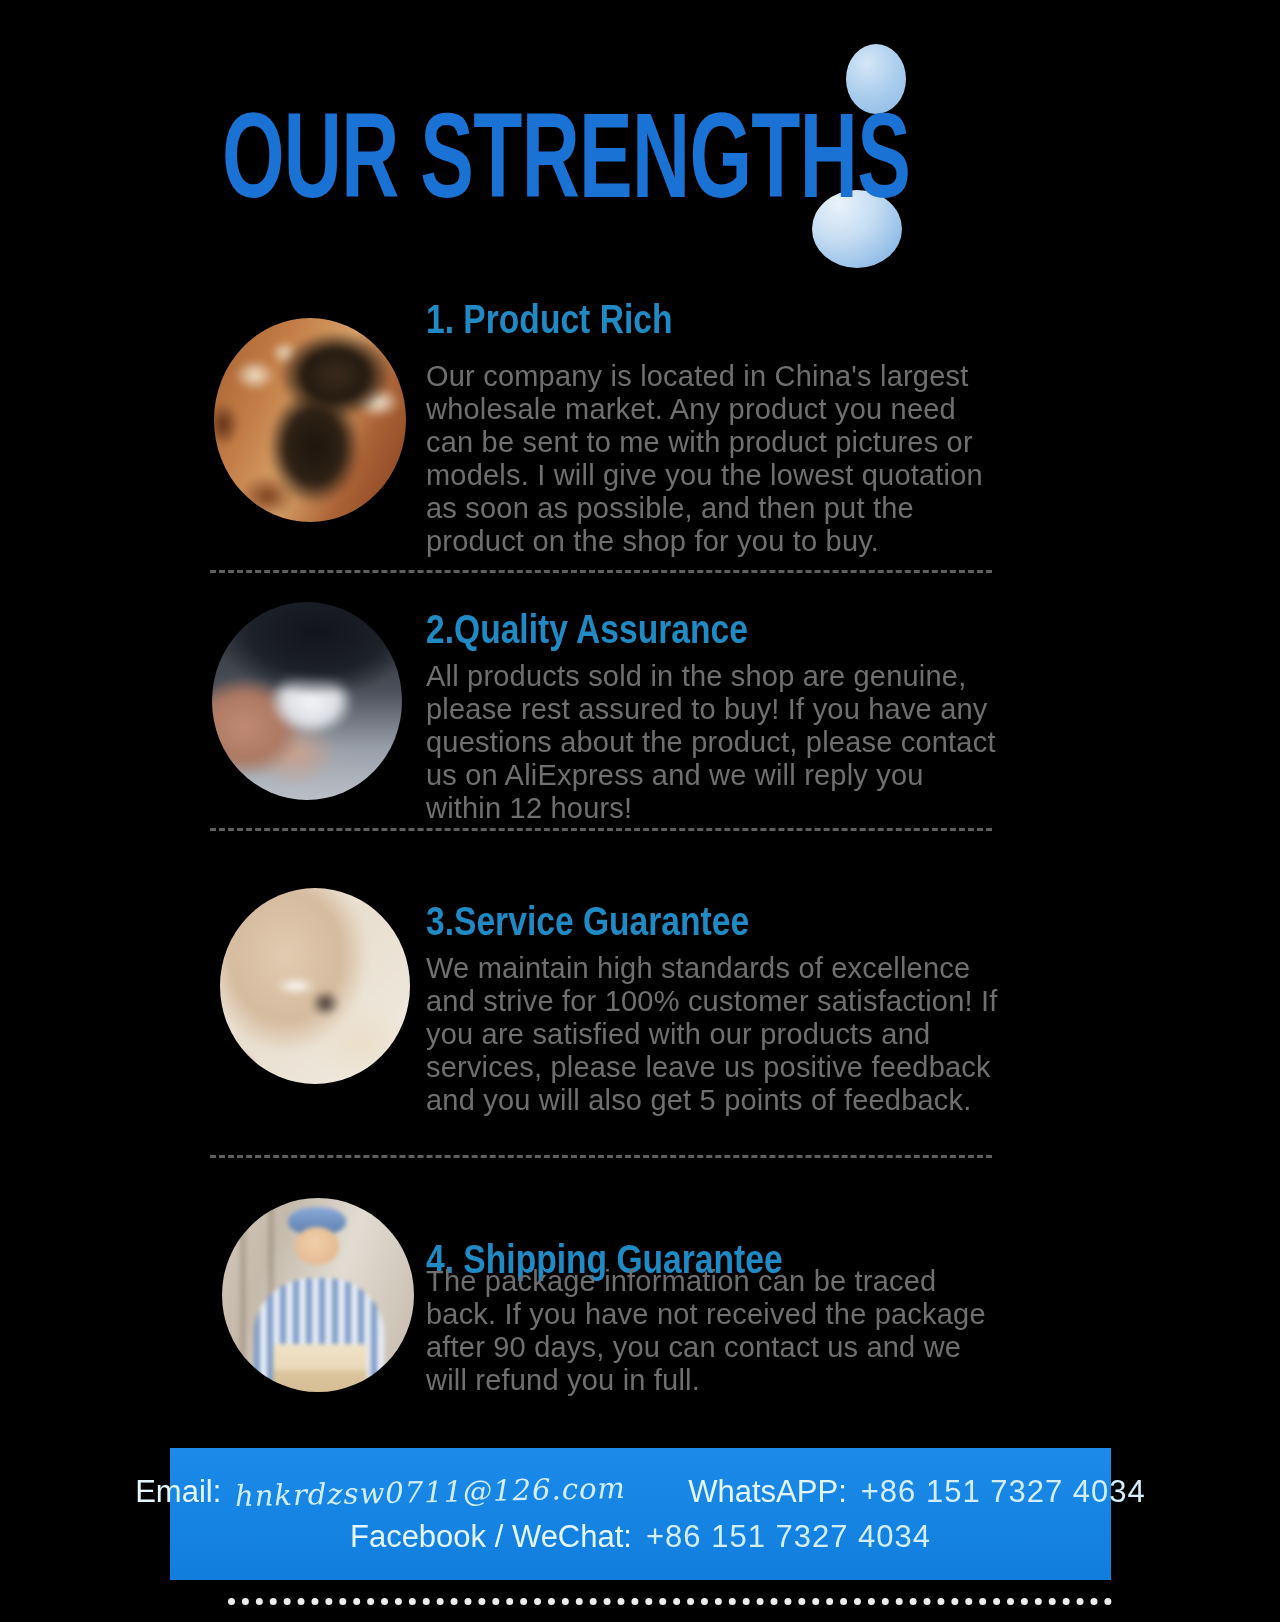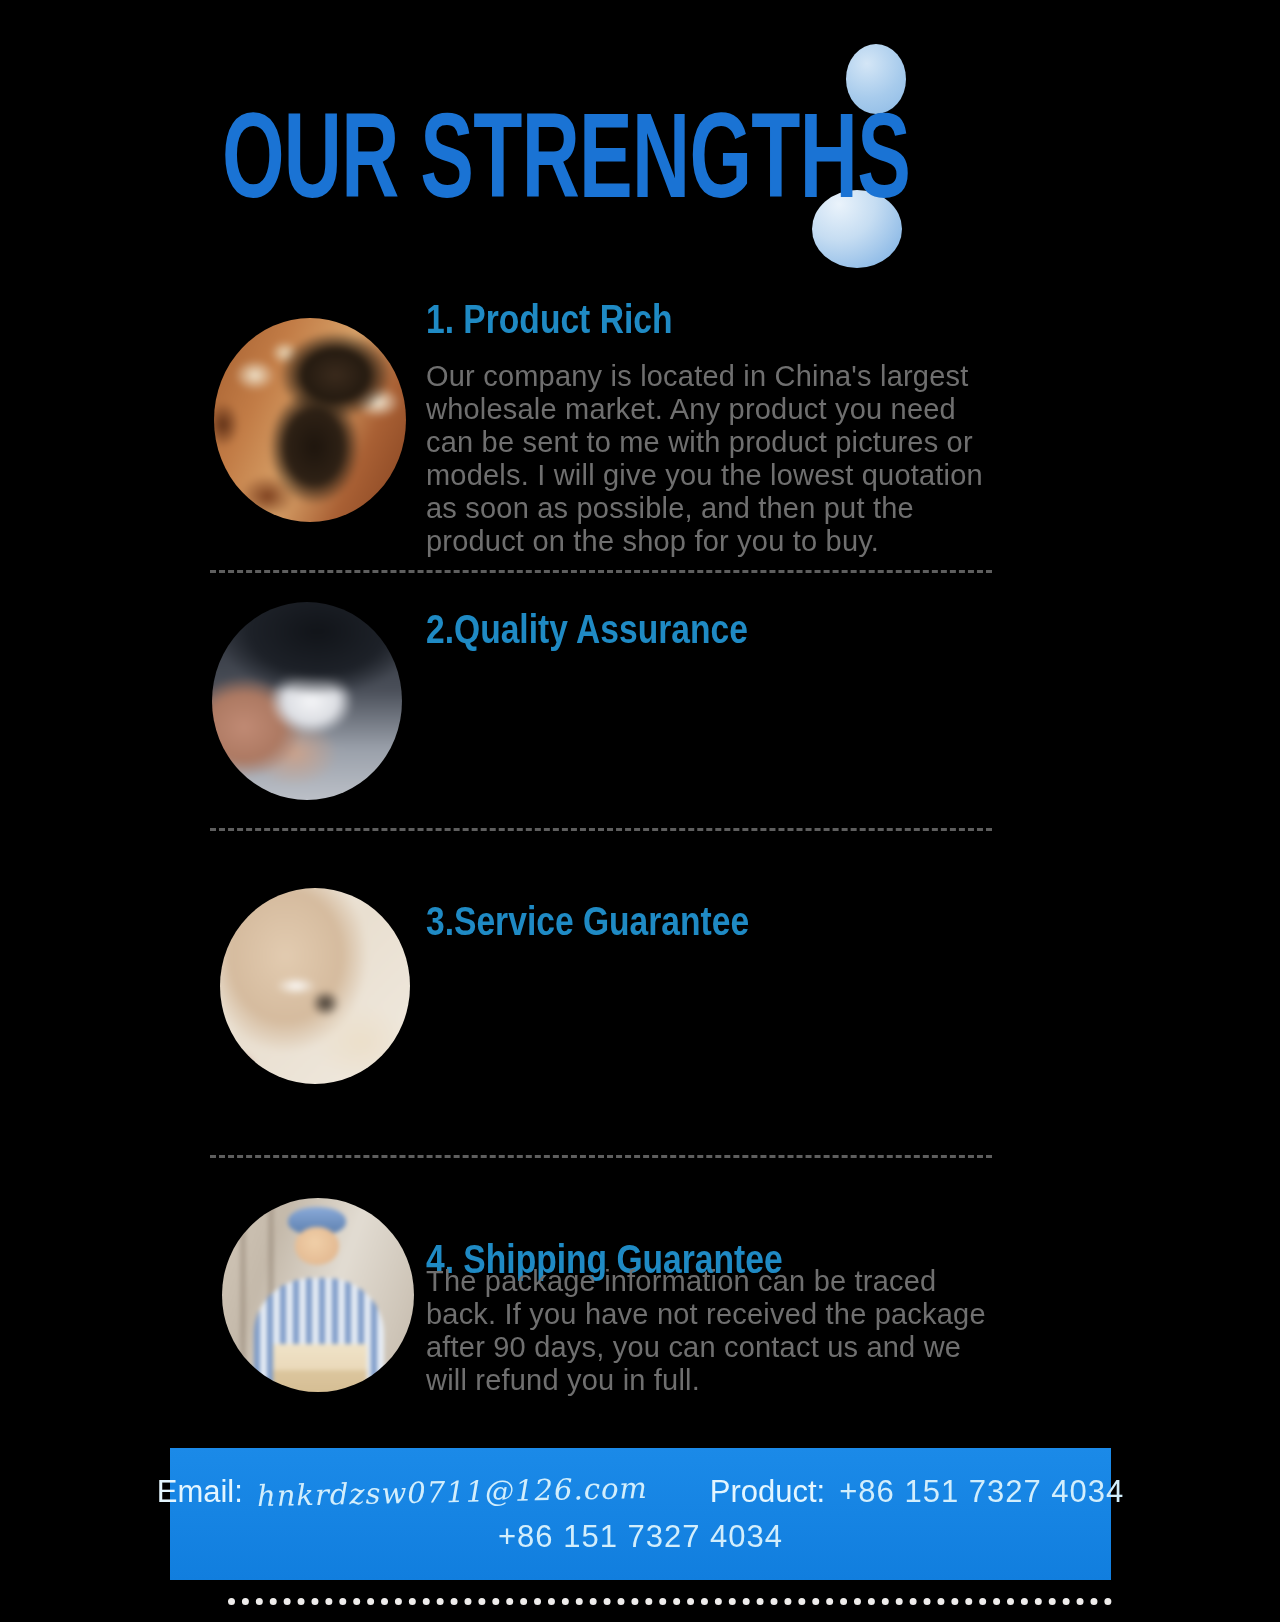--- a/index.html
+++ b/index.html
@@ -215,50 +215,53 @@
   </div>
   <h2 class="sec-heading h-1">1. Product Rich</h2>
   <p class="sec-body b-1">Our company is located in China's largest wholesale market. Any product you need can be sent to me with product pictures or models. I will give you the lowest quotation as soon as possible, and then put the product on the shop for you to buy.</p>
 
   <div class="divider d-1"></div>
 
   <div class="photo photo-2">
     <div class="art"></div>
   </div>
   <h2 class="sec-heading h-2">2.Quality Assurance</h2>
+  <p class="sec-body b-2">All products sold in the shop are genuine, please rest assured to buy! If you have any questions about the product, please contact us on AliExpress and we will reply you within 12 hours!</p>
 
   <div class="divider d-2"></div>
 
   <div class="photo photo-3">
     <div class="art"></div>
   </div>
   <h2 class="sec-heading h-3">3.Service Guarantee</h2>
+  <p class="sec-body b-3">We maintain high standards of excellence and strive for 100% customer satisfaction! If you are satisfied with our products and services, please leave us positive feedback and you will also get 5 points of feedback.</p>
 
   <div class="divider d-3"></div>
 
   <div class="photo photo-4">
     <div class="art">
       <span class="bg-lines"></span>
       <span class="shirt"></span>
       <span class="cap"></span>
       <span class="face"></span>
       <span class="box"></span>
     </div>
   </div>
   <h2 class="sec-heading h-4">4. Shipping Guarantee</h2>
   <p class="sec-body b-4">The package information can be traced back. If you have not received the package after 90 days, you can contact us and we will refund you in full.</p>
 
   <div class="footer">
     <div class="footer-line">
       <span class="label">Email:</span>
       <span class="value handwriting">hnkrdzsw0711@126.com</span>
       <span class="gap-block"></span>
-      <span class="label">Product:</span>
+      <span class="label">WhatsAPP:</span>
       <span class="value">+86 151 7327 4034</span>
     </div>
     <div class="footer-line">
+      <span class="label">Facebook / WeChat:</span>
       <span class="value">+86 151 7327 4034</span>
     </div>
   </div>
 
   <div class="bottom-dots"></div>
 
 </div>
 
 </body></html>

